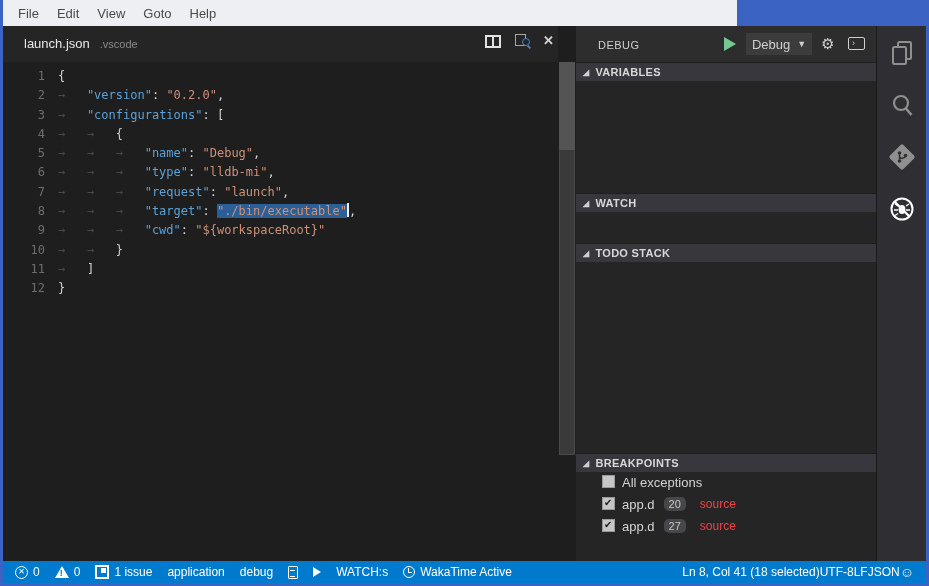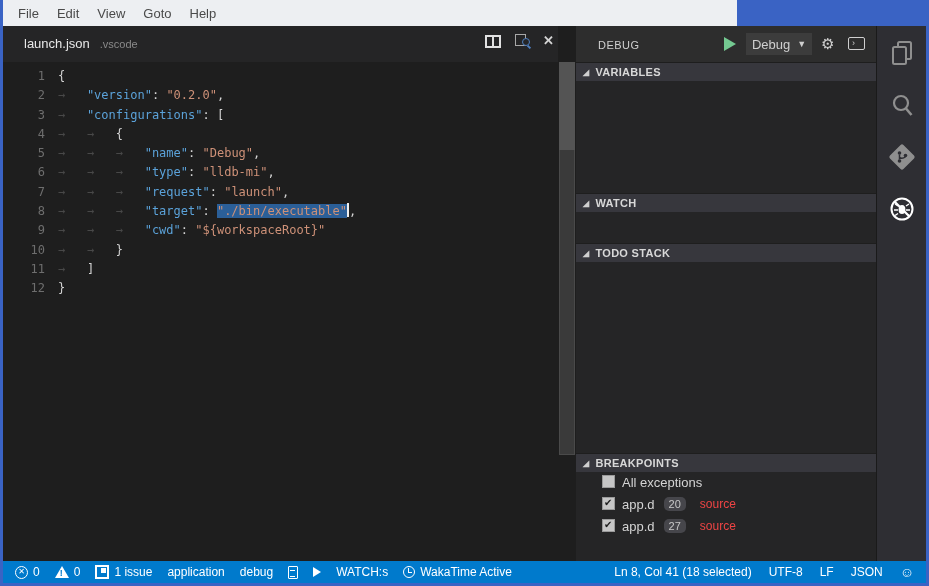--- a/index.html
+++ b/index.html
@@ -88,21 +88,21 @@
   
   .activitybar{ position:absolute; left:874px; top:0; width:49px; height:535px; background:#2e2e33;
     display:flex; flex-direction:column; align-items:center; padding-top:13px; gap:24px; }
   .act-item{ width:28px; height:28px; cursor:pointer; }
 
   
   .statusbar{ position:absolute; left:3px; top:561px; width:923px; height:22px; background:#007acc;
     display:flex; align-items:center; color:#ffffff; font-size:12px; padding:0 12px; gap:15px;
   }
   .sb-item{ display:flex; align-items:center; gap:5px; cursor:pointer; white-space:nowrap; }
-  .sb-right{ margin-left:auto; display:flex; align-items:center; gap:17px; }
+  .sb-right{ margin-left:auto; display:flex; align-items:center; }
   .ico-err{ width:13px; height:13px; border:1.5px solid #fff; border-radius:50%;
     display:flex; align-items:center; justify-content:center; font-size:8px; line-height:1; }
   .ico-warn{ width:0; height:0; border-left:7px solid transparent; border-right:7px solid transparent;
     border-bottom:12px solid #fff; position:relative; }
   .ico-warn::after{ content:"!"; position:absolute; left:-2px; top:2px; color:#007acc; font-size:9px; font-weight:bold; }
   .ico-issue{ width:14px; height:14px; border:2px solid #fff; position:relative; }
   .ico-issue::after{ content:""; position:absolute; right:1px; top:1px; width:5px; height:5px; background:#fff; }
   .ico-page{ width:10px; height:13px; border:1.3px solid #fff; border-radius:1px; position:relative; }
   .ico-page::after{ content:""; position:absolute; left:1px; top:3px; width:5px; height:5px;
     border-top:1.3px solid #fff; border-bottom:1.3px solid #fff; }

